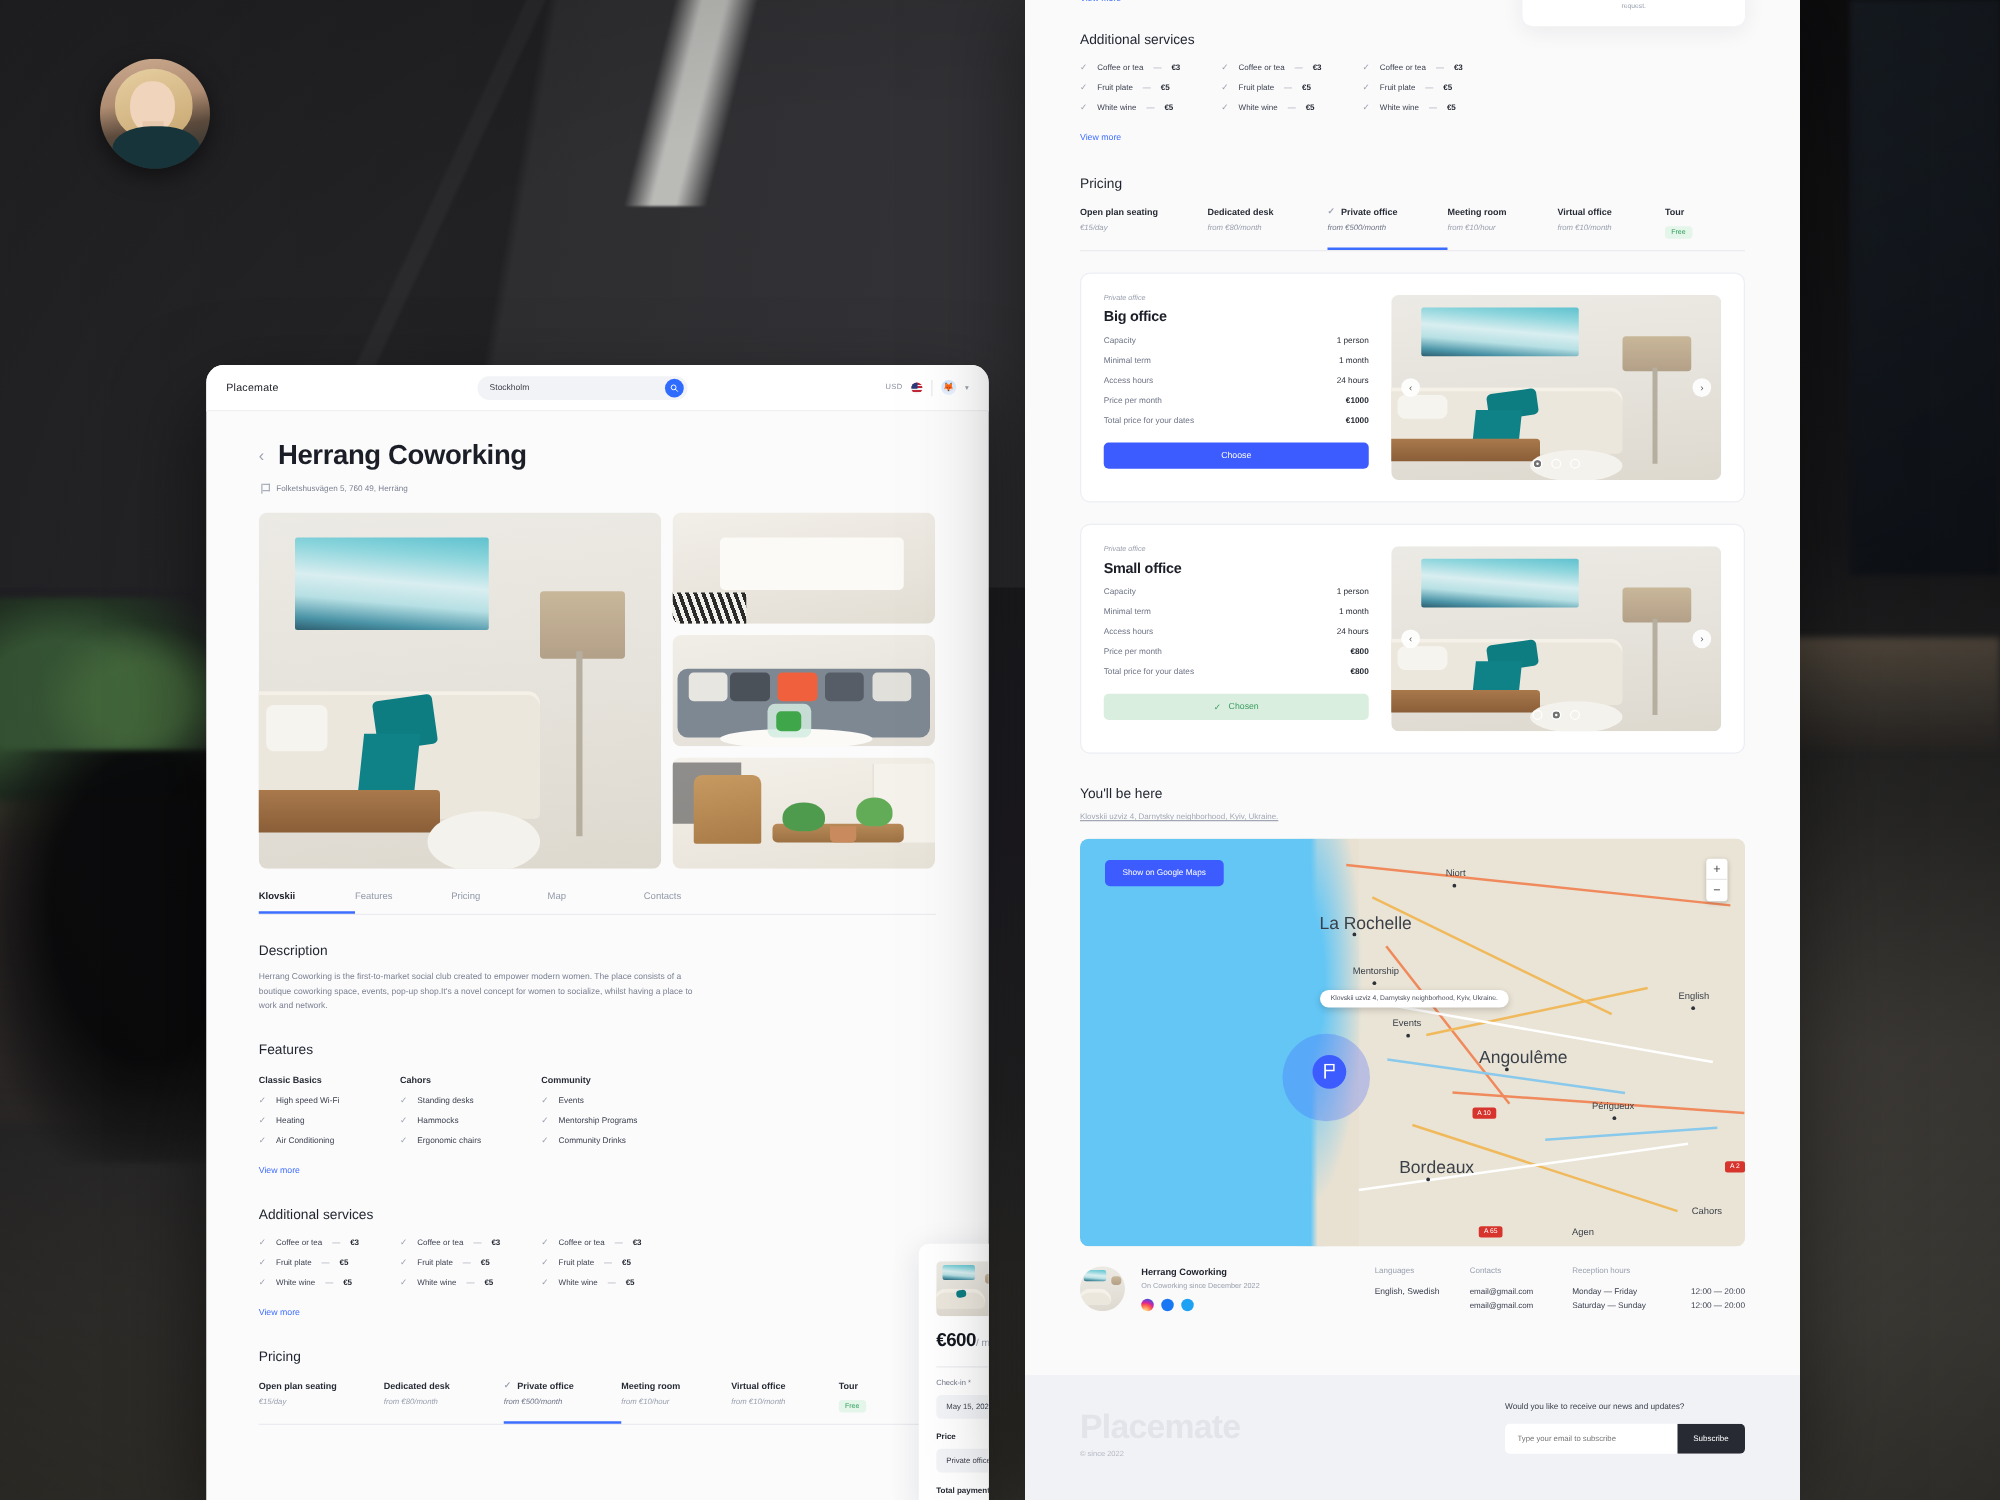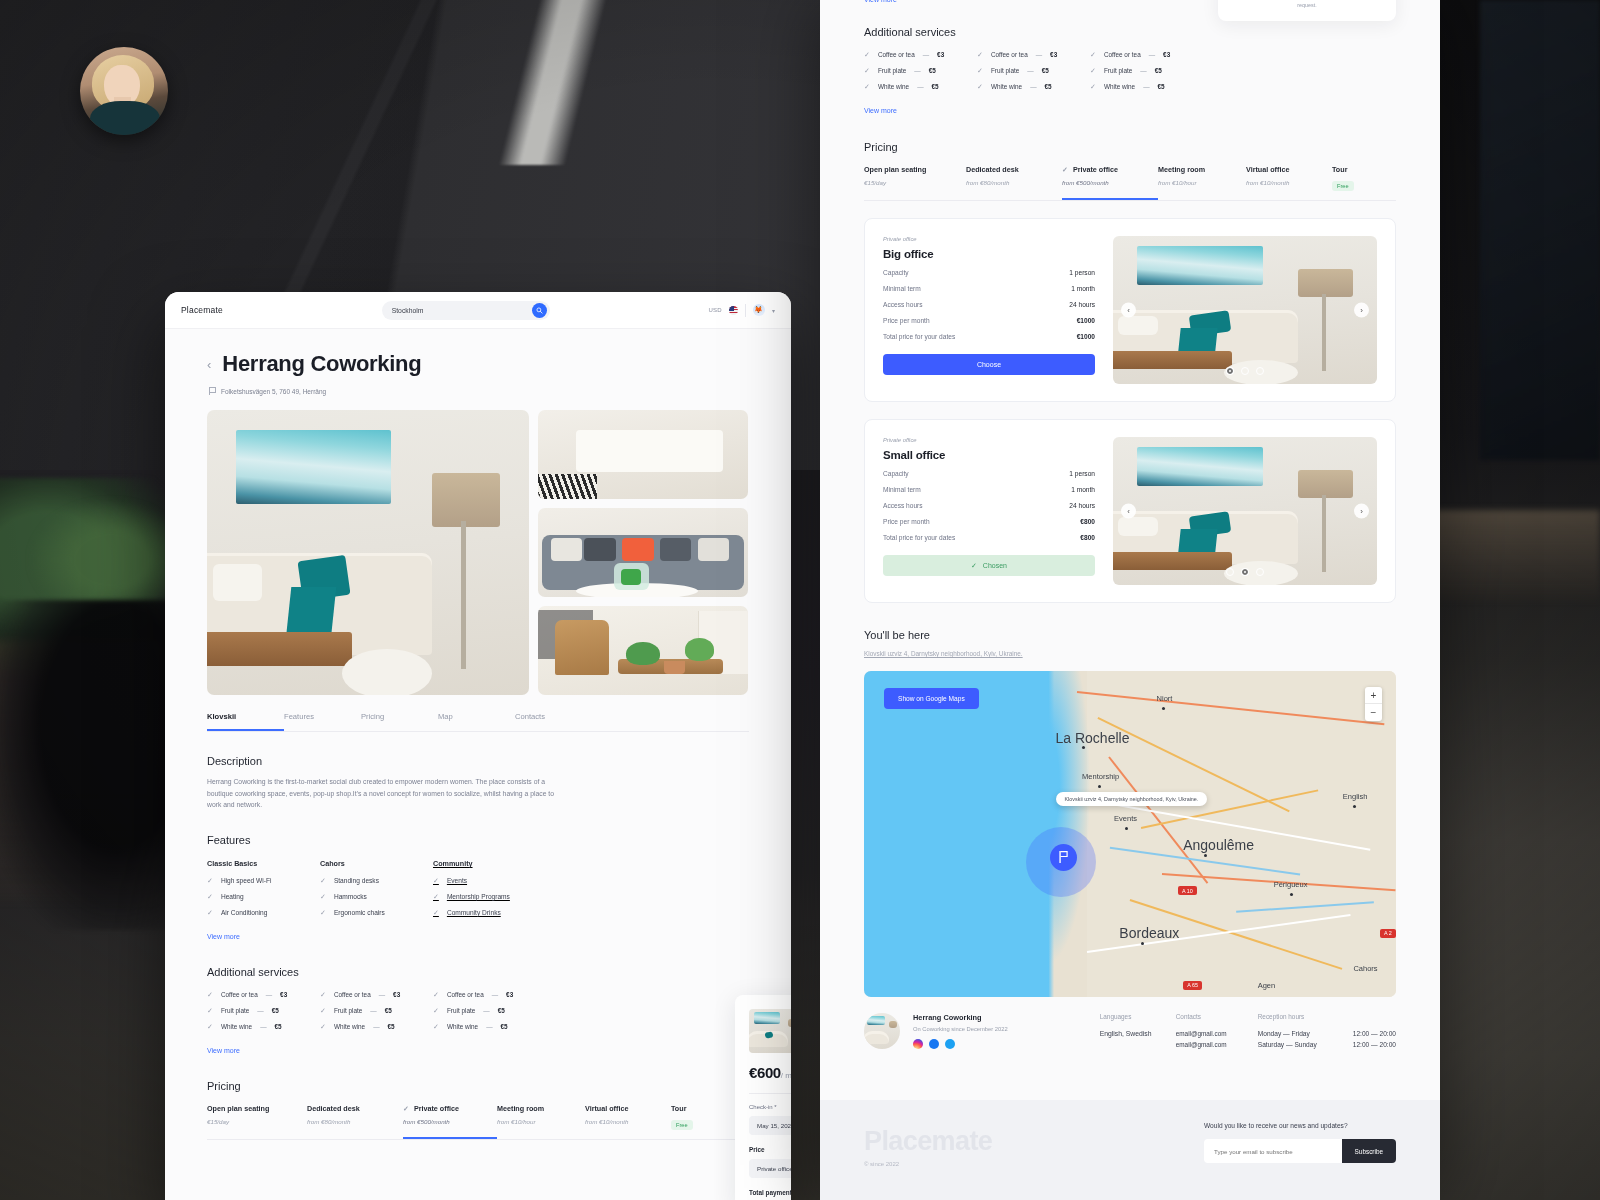--- a/index.html
+++ b/index.html
@@ -169,21 +169,21 @@
   
   .tabs{ display:flex; gap:0; margin-top:17px; border-bottom:1px solid #ebebf0; }
   .tab{ font-size:7.6px; color:#9399a8; padding:0 0 8px 0; width:77px; cursor:pointer; }
   .tab.active{ color:#1b1e27; font-weight:700; border-bottom:2px solid #3d6dff; }
 
   .sec-h{ font-size:11px; color:#1f232d; font-weight:400; margin-top:23px; }
   .desc{ font-size:6.8px; line-height:1.72; color:#7d8293; margin-top:9px; width:100%; }
 
   .feat-cols{ display:flex; margin-top:13px; }
   .fcol{ width:113px; }
-  .fcol.wide{ width:auto;text-decoration:underline; }
+  .fcol.wide{ width:auto; }
   .fcol-h{ font-size:7.2px; font-weight:700; color:#272b35; margin-bottom:9px; }
   .fitem{ display:flex; align-items:center; gap:8px; margin-bottom:9px; }
   .chk{ color:#9aa0ae; font-size:7px; line-height:1; }
   .fitem span.lbl{ font-size:6.6px; color:#3c414f; }
   .viewmore{ font-size:7px; color:#3d6dff; margin-top:2px; cursor:pointer; display:inline-block;}
 
   .svc-grid{ display:flex; margin-top:13px; }
   .svc-col{ width:113px; }
   .svc-item{ display:flex; align-items:center; gap:8px; margin-bottom:9px; }
   .svc-item .nm{ font-size:6.4px; color:#3c414f; }

